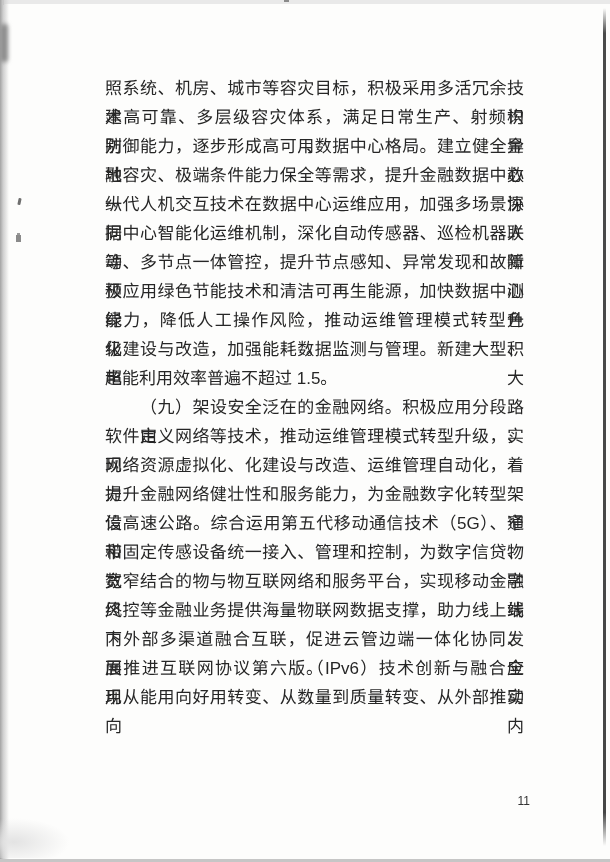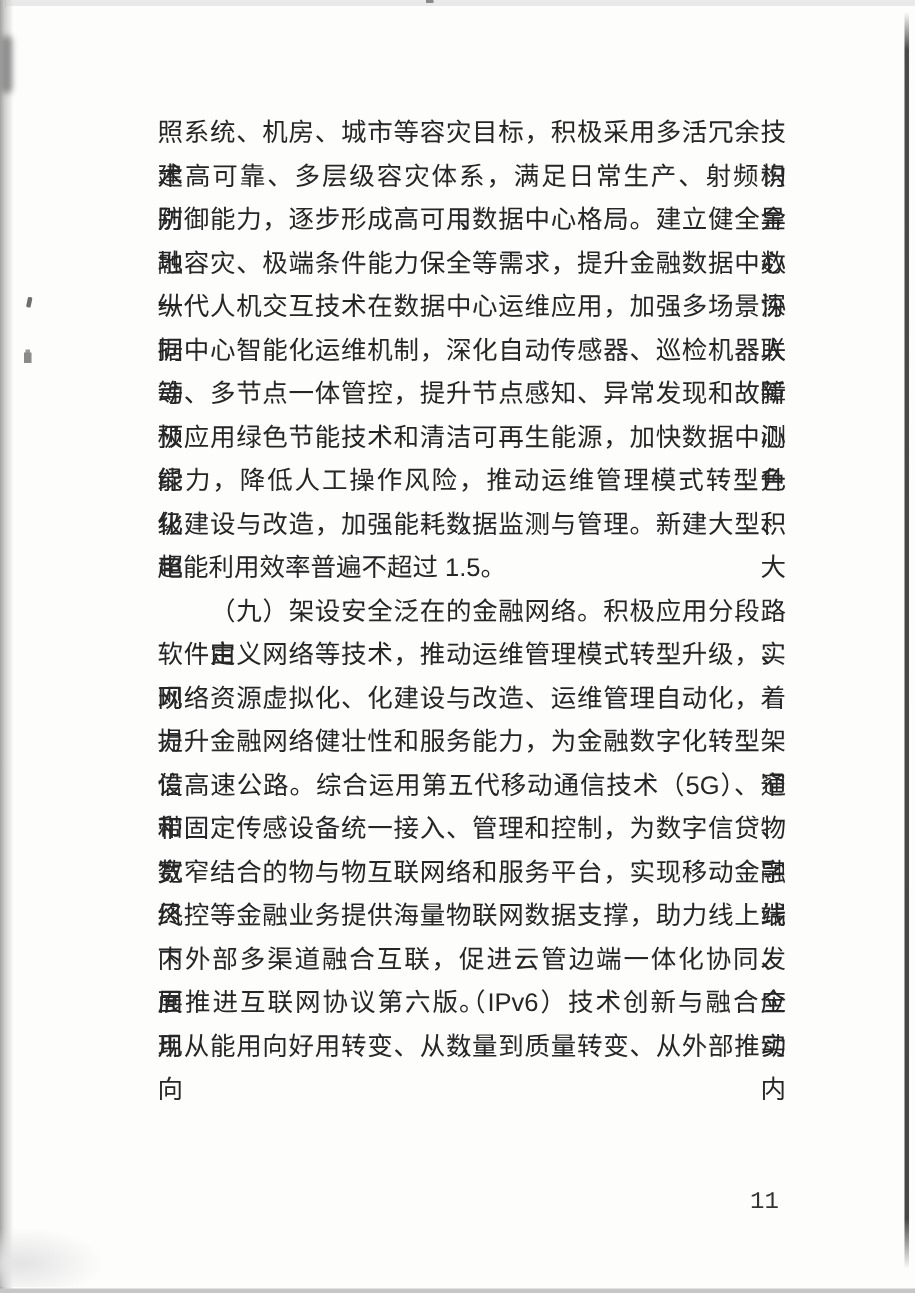--- a/index.html
+++ b/index.html
@@ -75,24 +75,24 @@
   }
   .text-line.indent { padding-left: 35px; }
   .text-line.para-end { text-align: left; text-align-last: left; }
   .page-number {
     position: absolute;
     left: 500px;
     top: 793px;
     width: 30px;
     height: 16px;
     line-height: 16px;
-    text-align: left;
-    font-size: 16px;
+    text-align: right;
+    font-size: 12px;
     color: #333333;
-    font-family: Liberation Mono, monospace;
+    font-family: Liberation Sans, sans-serif;
   }
 </style>
 </head>
 <body>
 
 <div class="page">
 
   <div class="edge-top"></div>
   <div class="edge-top-corner"></div>
   <div class="edge-top-speck"></div>

